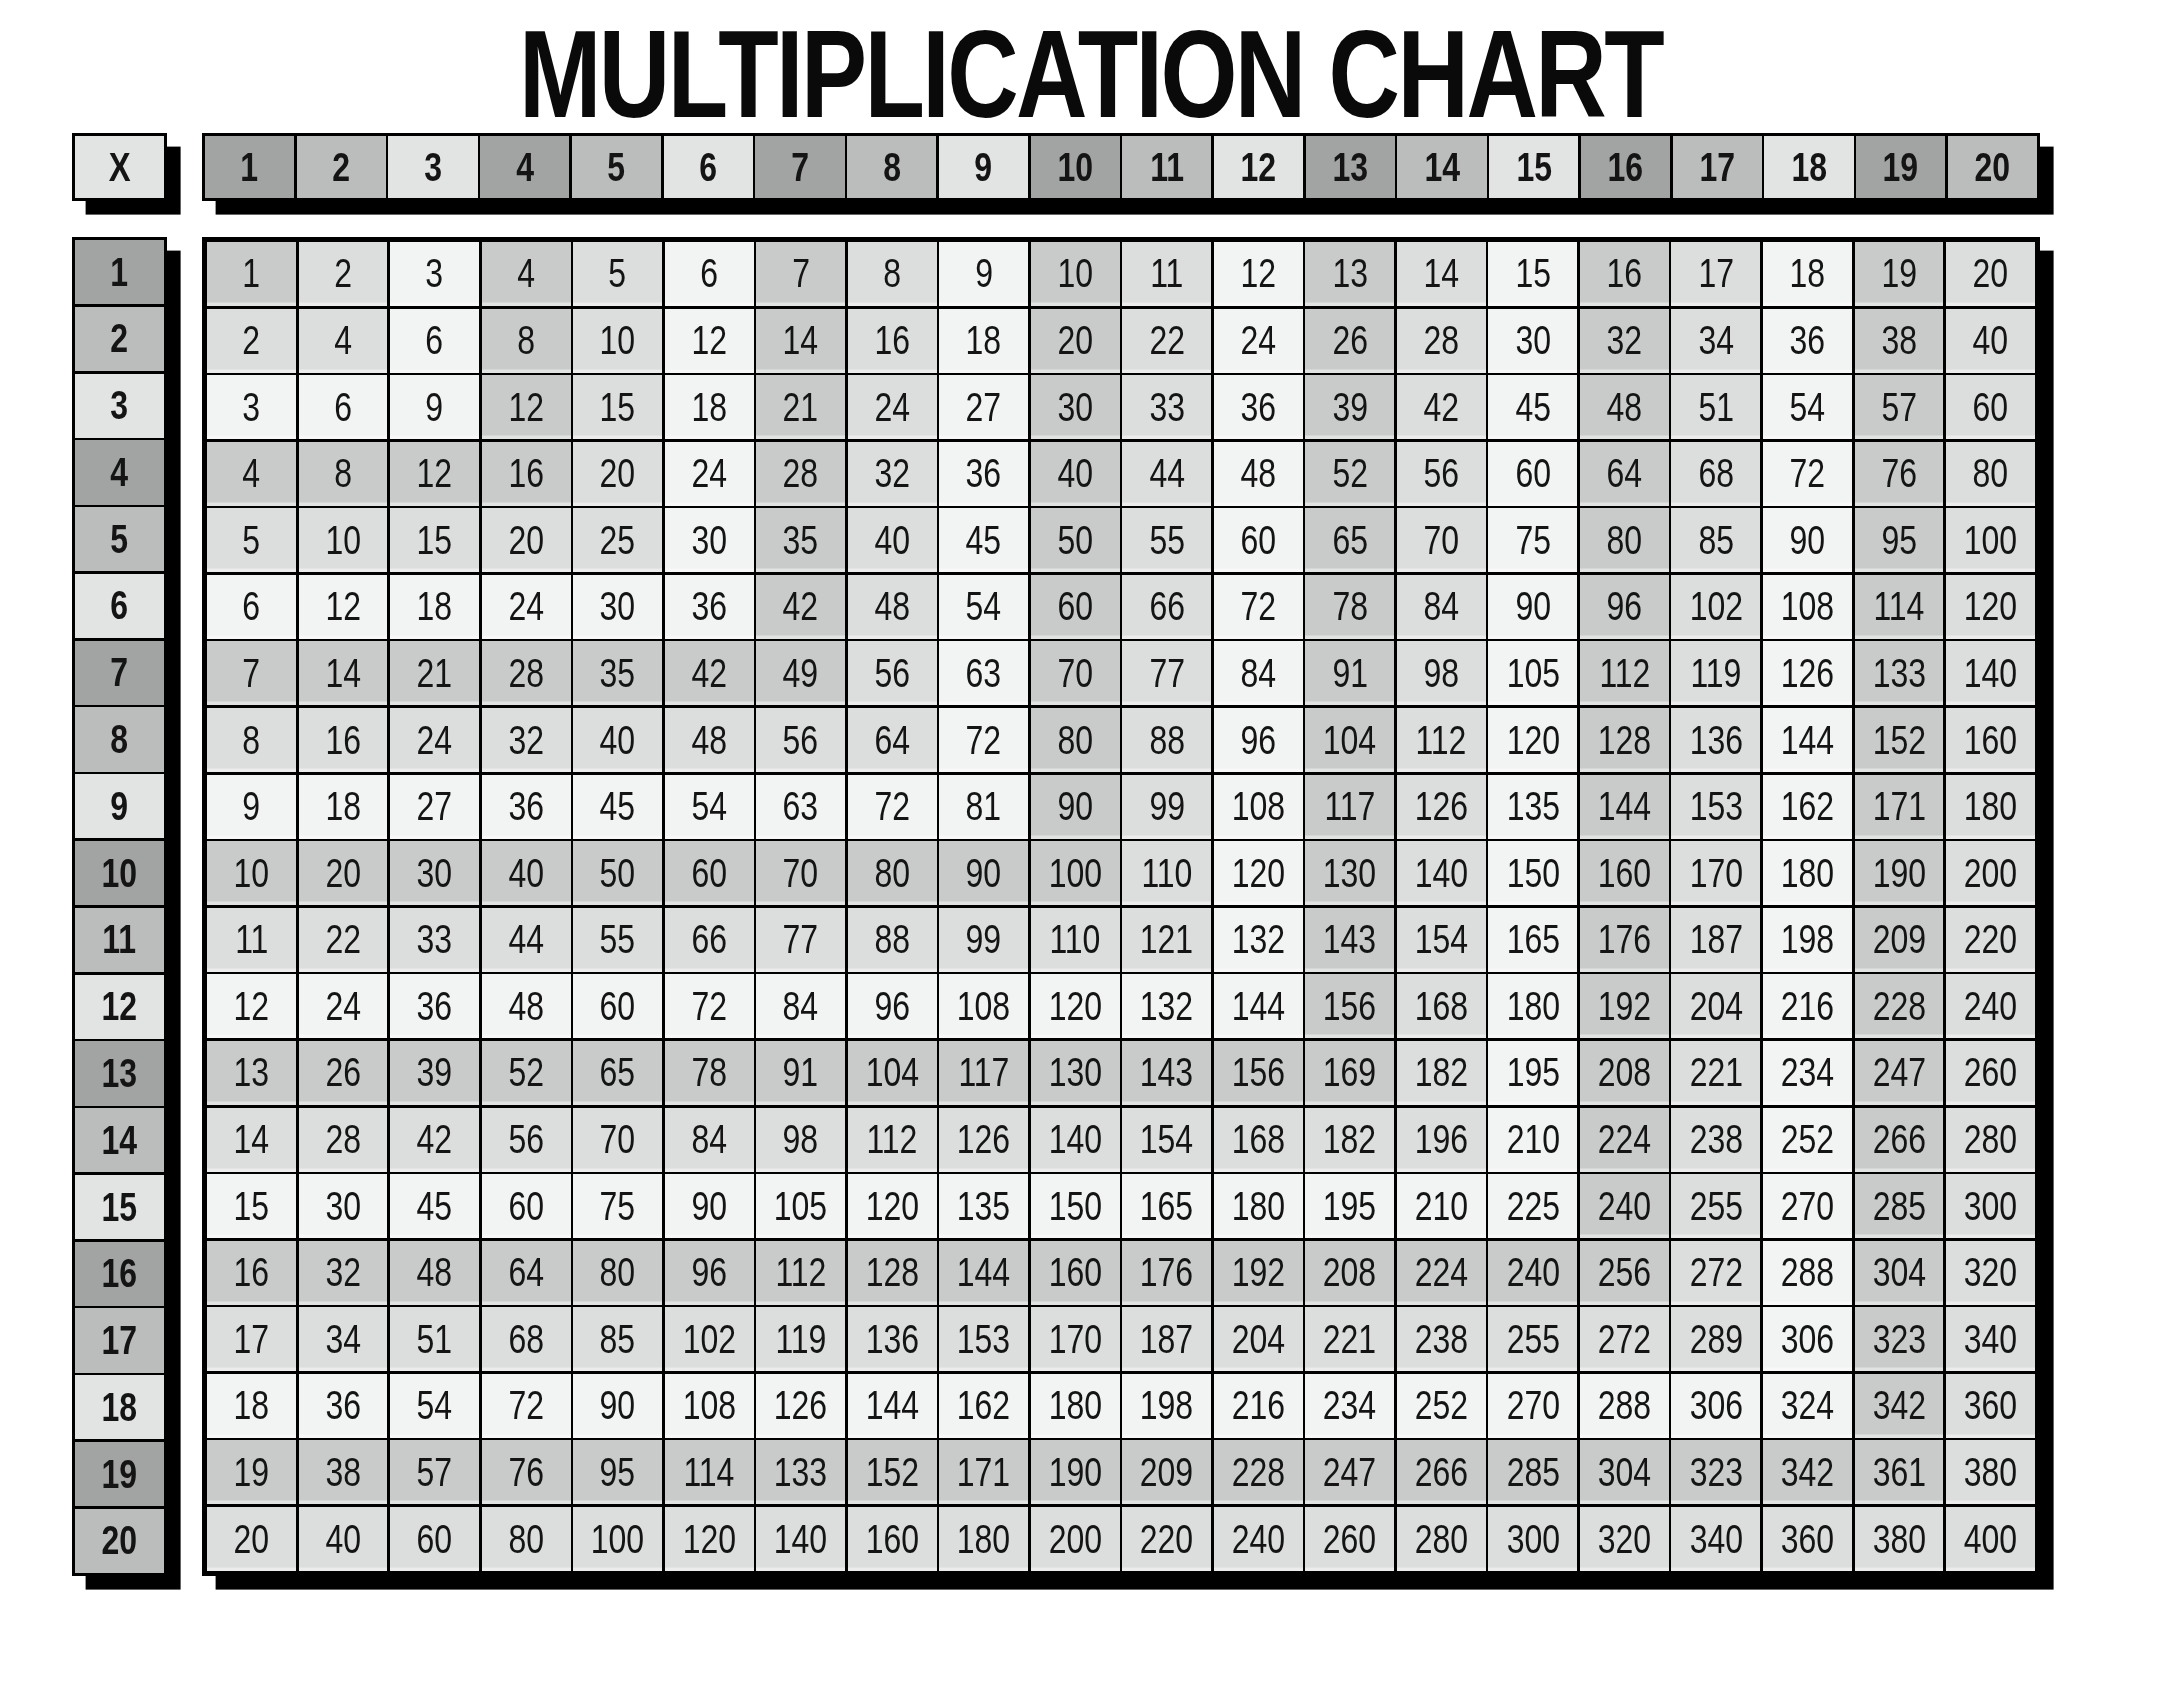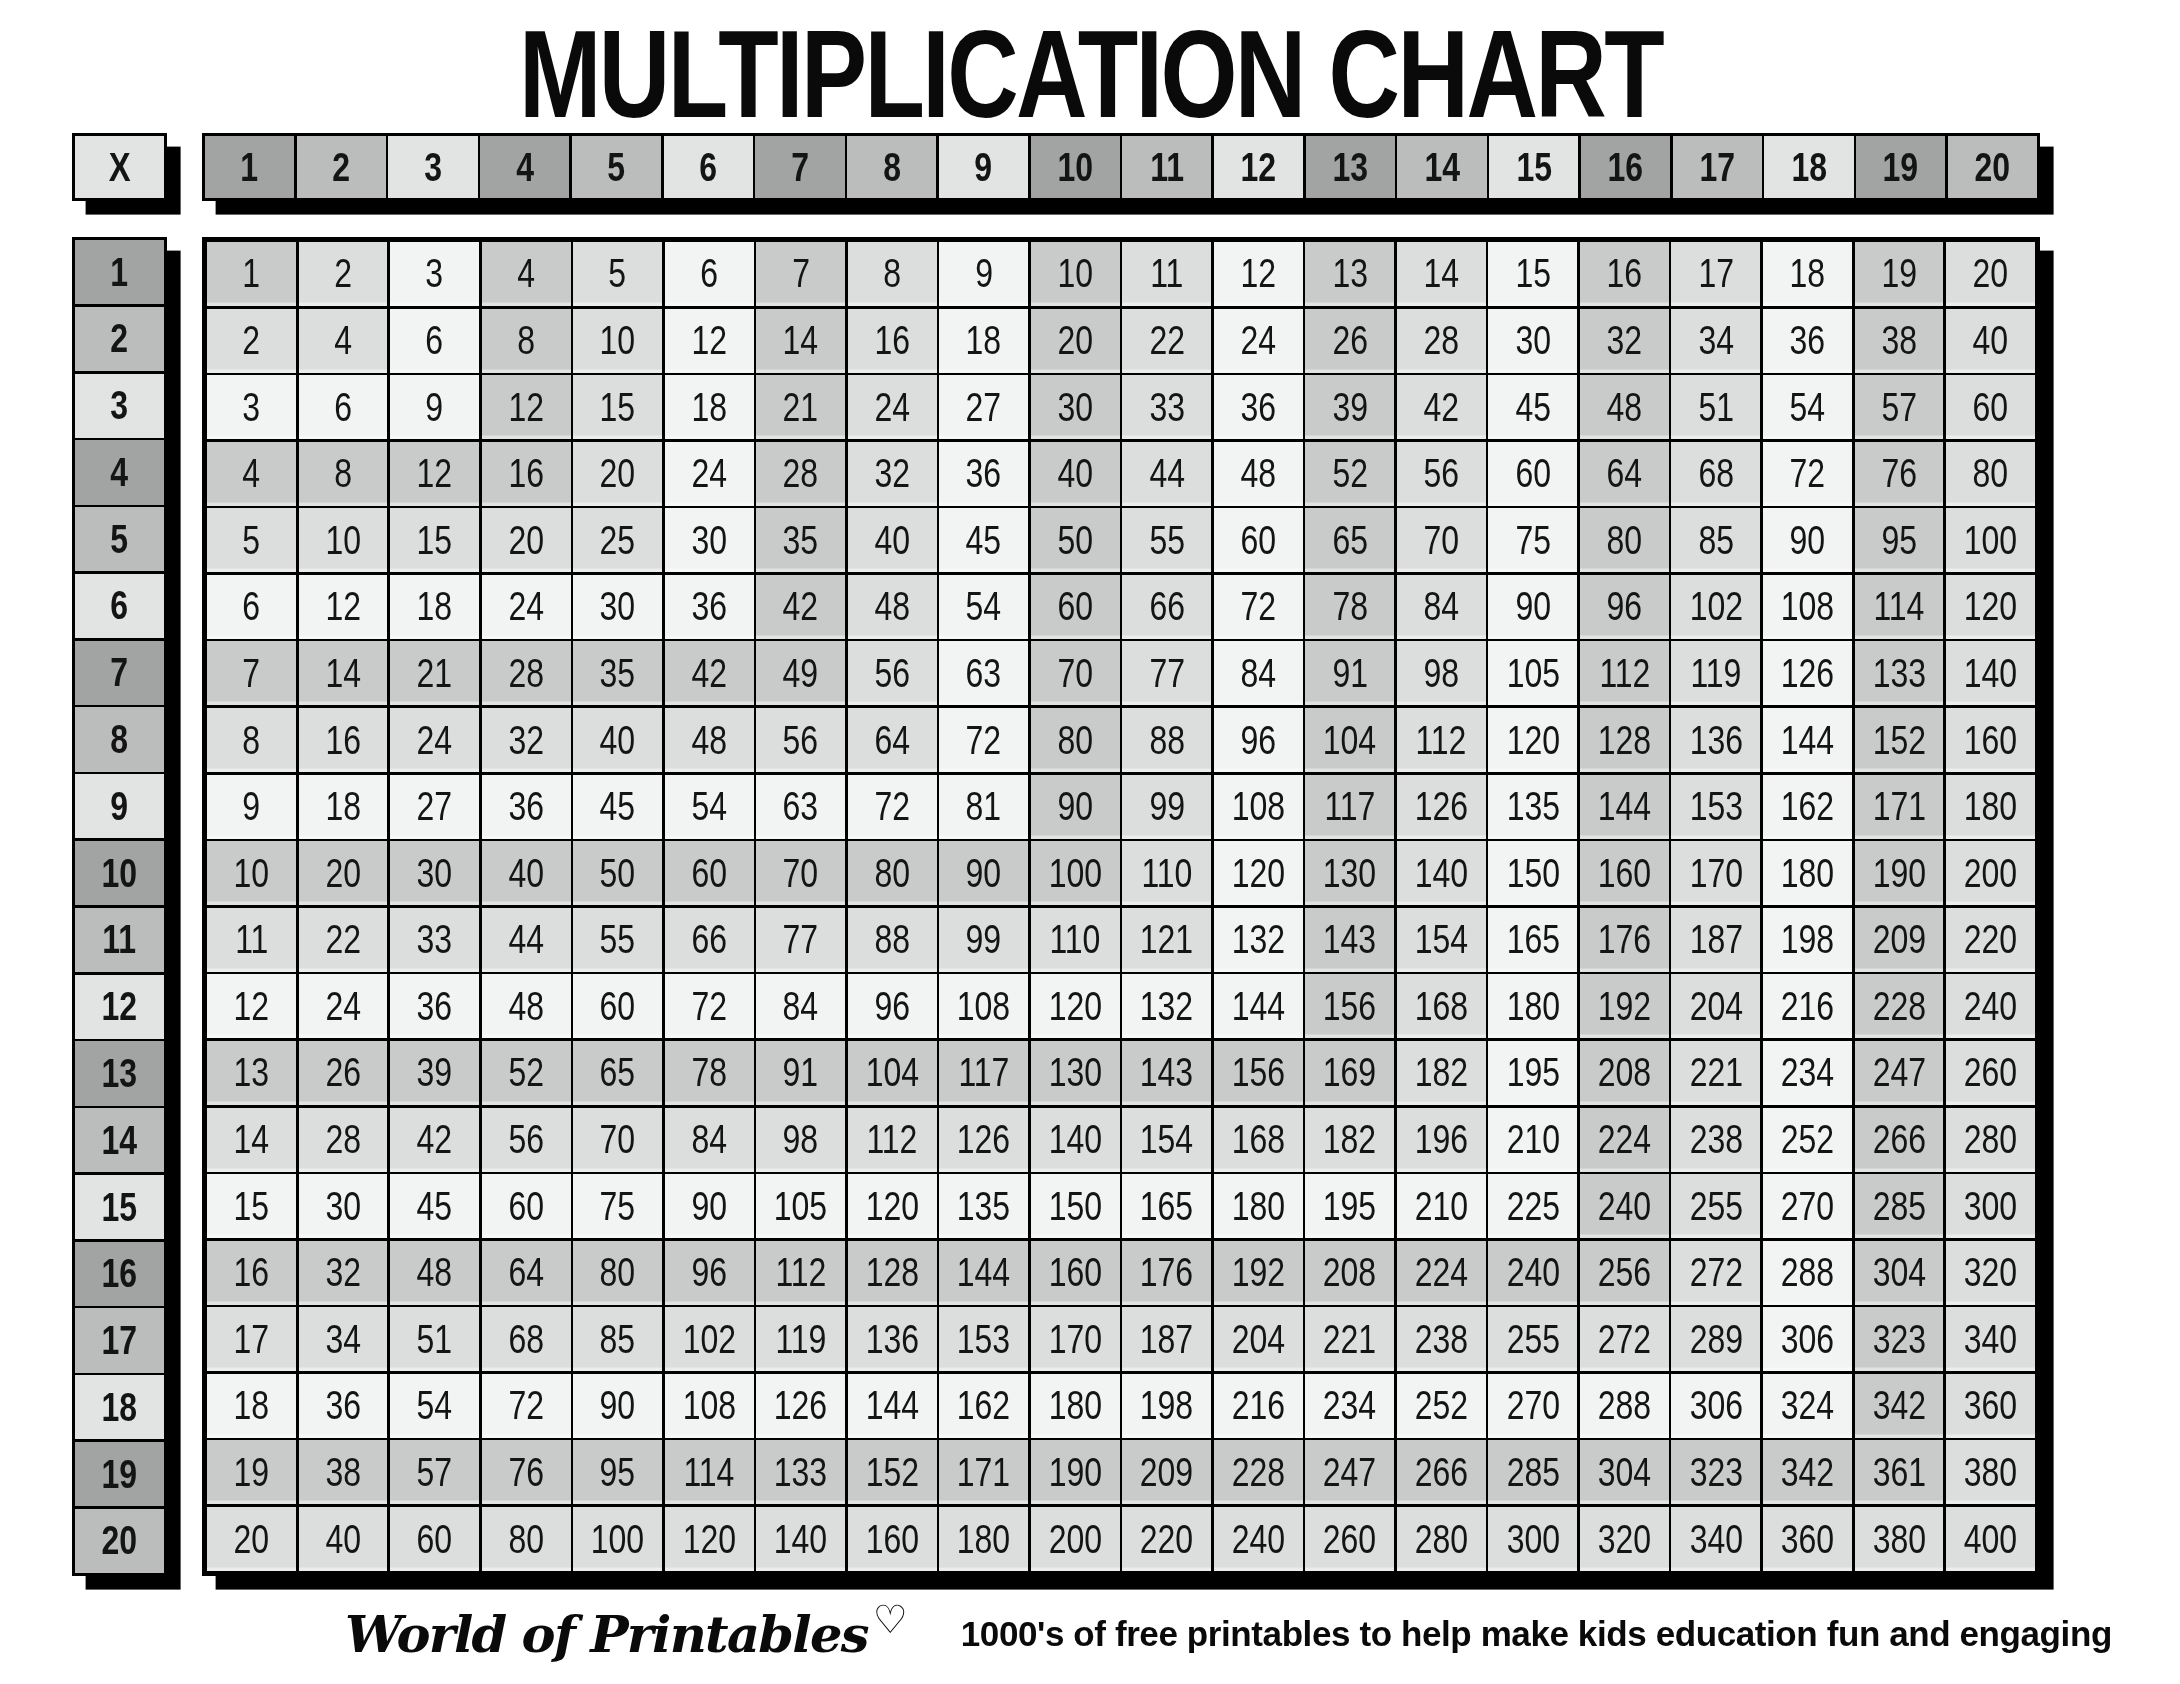--- a/index.html
+++ b/index.html
@@ -1455,20 +1455,15 @@
         <span class="num">360</span>
       </div>
       <div class="bcell b-med">
         <span class="num">380</span>
       </div>
       <div class="bcell b-med">
         <span class="num">400</span>
       </div>
     </div>
 
-  <div class="footer">
-    <span class="brand">World of Printables</span>
-    <span class="heart">♡</span>
-    <span class="tagline">1000's of free printables to help make kids education fun and engaging</span>
-  </div>
 
 </div>
 
 
 </body></html>

